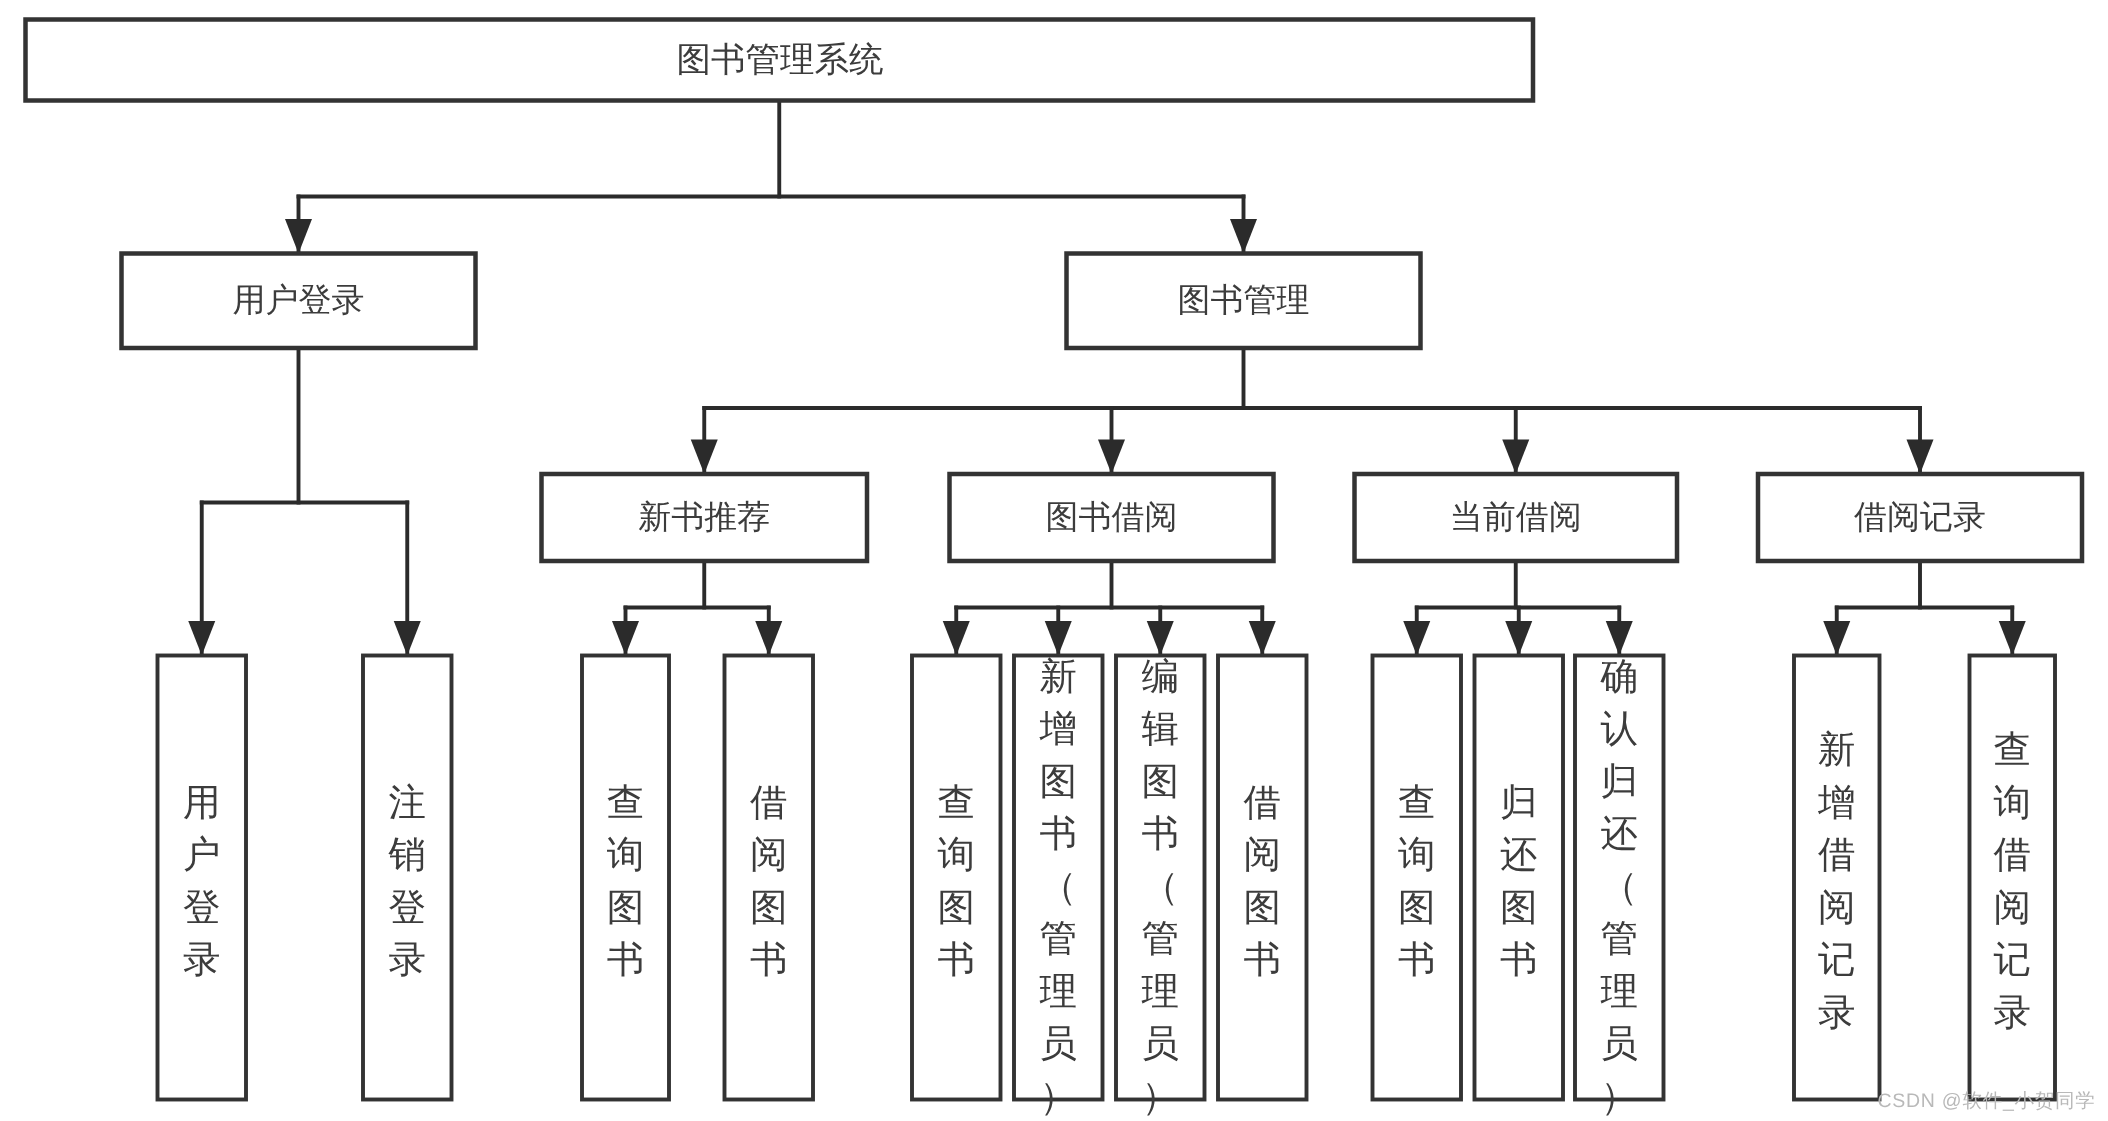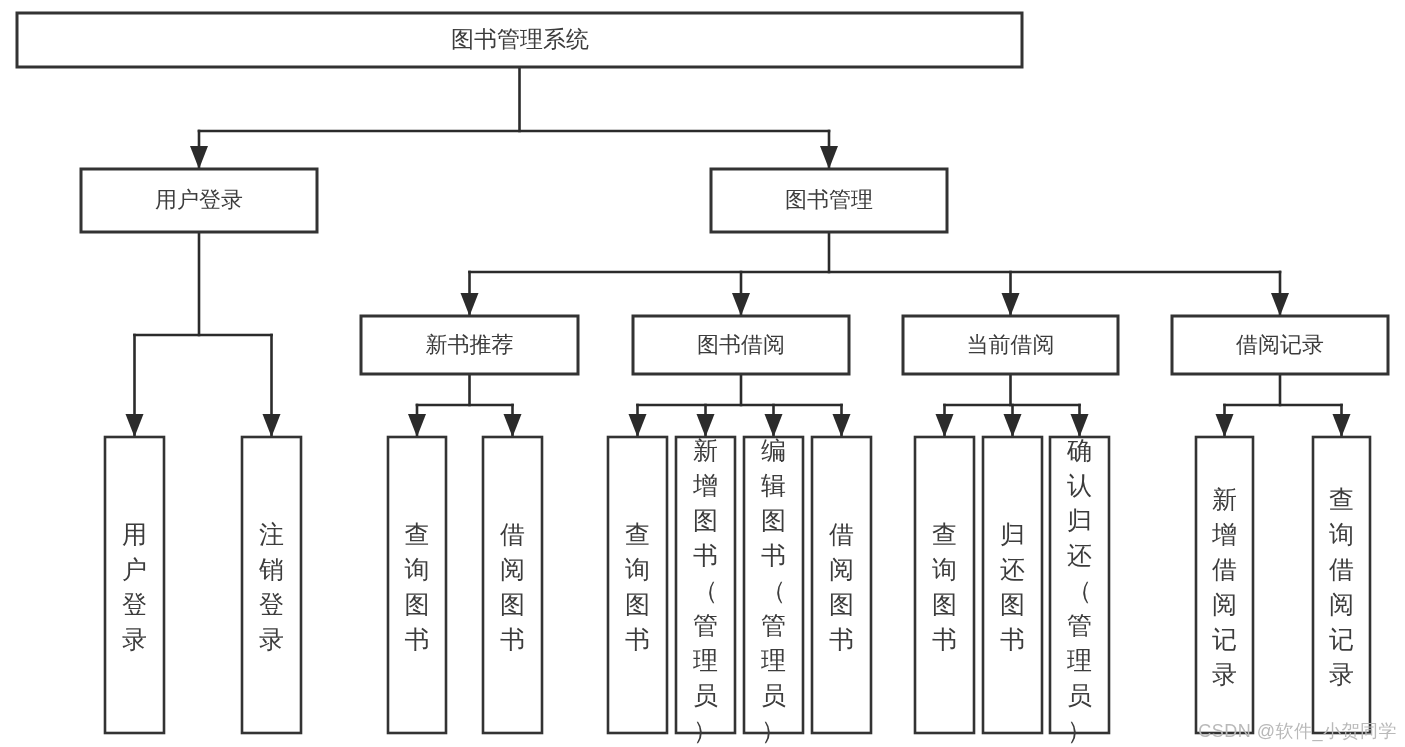--- a/index.html
+++ b/index.html
@@ -27,21 +27,21 @@
   .vlabel{
     fill:#3c3c3c;
     font-family:"Liberation Sans","DejaVu Sans",sans-serif;
     font-size:25px;
     text-anchor:middle;
   }
   .watermark{
     position:absolute;
     right:8px;bottom:4px;
     color:#b9b9b9;
-    font-size:18px;
+    font-size:13px;
     font-family:"Liberation Sans","DejaVu Sans",sans-serif;
     letter-spacing:.5px;
     white-space:nowrap;
     user-select:none;
   }
 </style>
 </head>
 <body>
 
 <div id="diagram-root">

